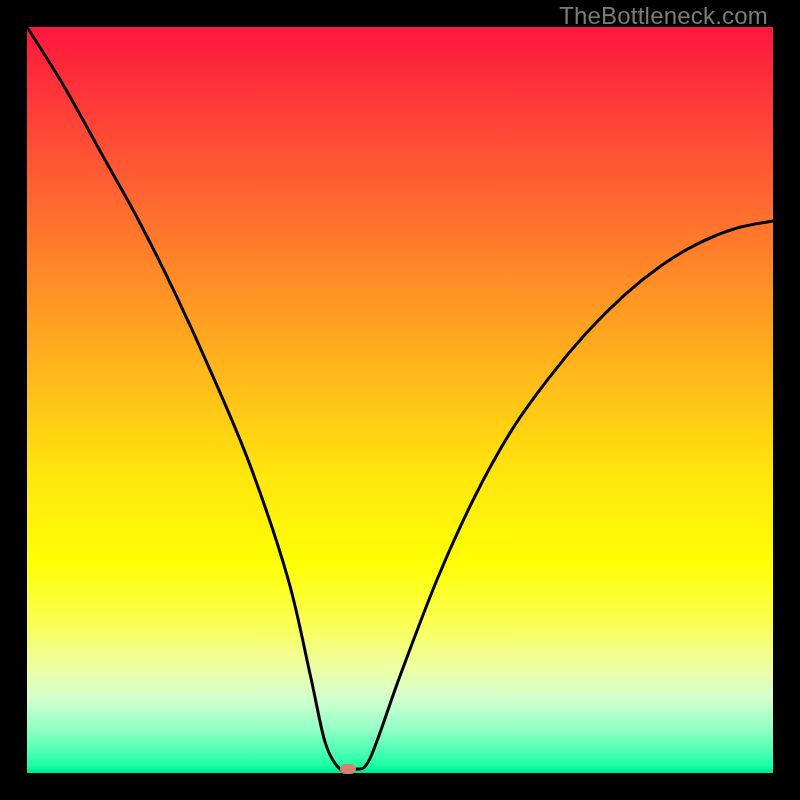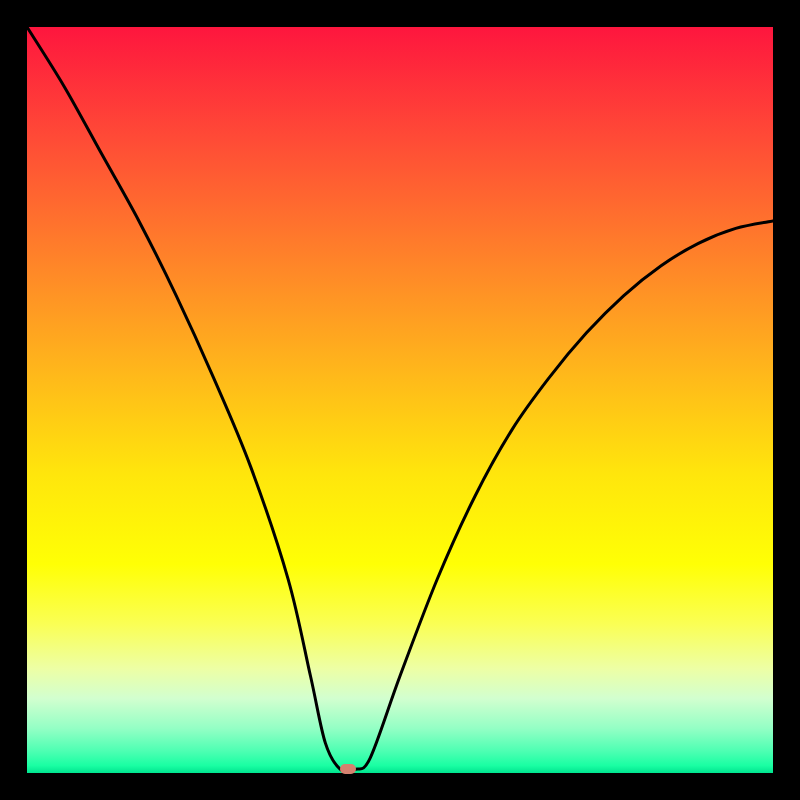--- a/index.html
+++ b/index.html
@@ -69,13 +69,14 @@
 </head>
 <body>
 
 <div class="frame">
   <div class="plot-area">
     <svg class="curve" viewBox="0 0 746 746" preserveAspectRatio="none">
       <path id="curve-path" fill="none" stroke="#000000" stroke-width="3" stroke-linecap="round" stroke-linejoin="round" d="M 0.00 0.00 C 6.22 9.95, 24.87 38.54, 37.30 59.68 C 49.73 80.82, 62.17 104.44, 74.60 126.82 C 87.03 149.20, 99.47 170.34, 111.90 193.96 C 124.33 217.58, 136.77 242.45, 149.20 268.56 C 161.63 294.67, 174.07 322.02, 186.50 350.62 C 198.93 379.22, 211.37 406.57, 223.80 440.14 C 236.23 473.71, 251.15 517.23, 261.10 552.04 C 271.05 586.85, 277.26 621.67, 283.48 649.02 C 289.70 676.37, 293.43 700.62, 298.40 716.16 C 303.37 731.70, 308.35 737.92, 313.32 742.27 C 318.29 746.62, 323.27 744.13, 328.24 742.27 C 333.21 740.40, 335.70 746.62, 343.16 731.08 C 350.62 715.54, 361.81 678.86, 373.00 649.02 C 384.19 619.18, 397.87 581.88, 410.30 552.04 C 422.73 522.20, 435.17 494.85, 447.60 469.98 C 460.03 445.11, 472.47 422.73, 484.90 402.84 C 497.33 382.95, 509.77 366.78, 522.20 350.62 C 534.63 334.46, 547.07 319.54, 559.50 305.86 C 571.93 292.18, 584.37 279.75, 596.80 268.56 C 609.23 257.37, 621.67 247.42, 634.10 238.72 C 646.53 230.02, 658.97 222.56, 671.40 216.34 C 683.83 210.12, 696.27 205.15, 708.70 201.42 C 721.13 197.69, 739.78 195.20, 746.00 193.96"></path>
     </svg>
     <div id="nadir" class="nadir-dot" style="left: 320.78px; top: 742.27px;"></div>
   </div>
+  <div class="watermark">TheBottleneck.com</div>
 </div>
 
 </body></html>

